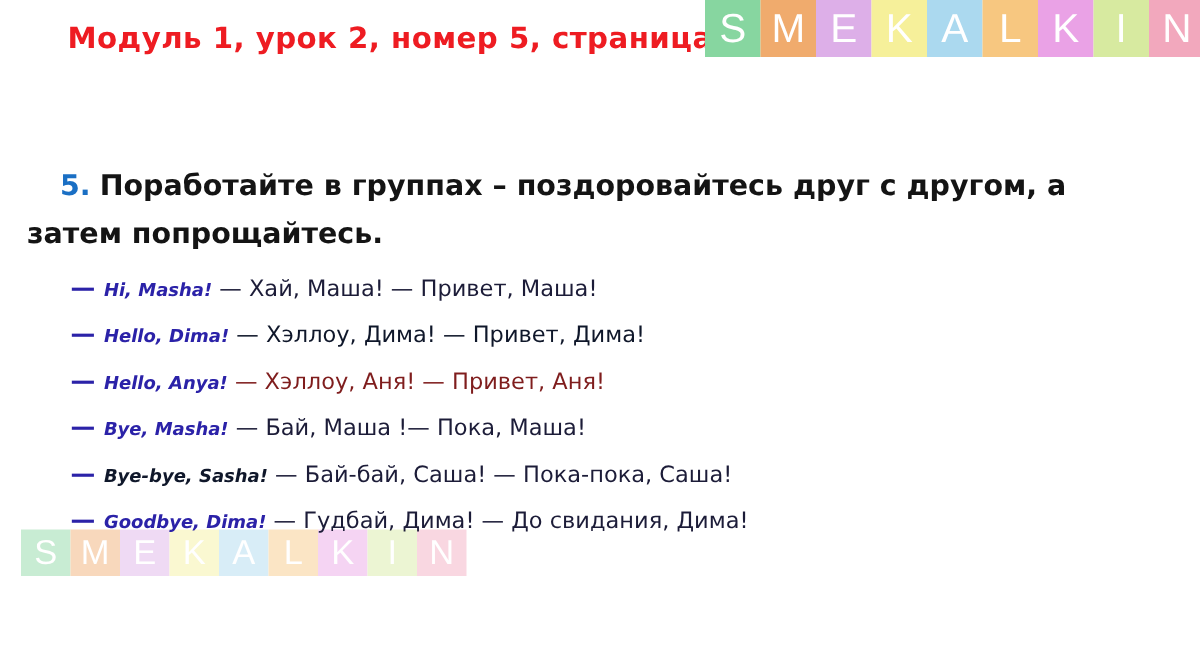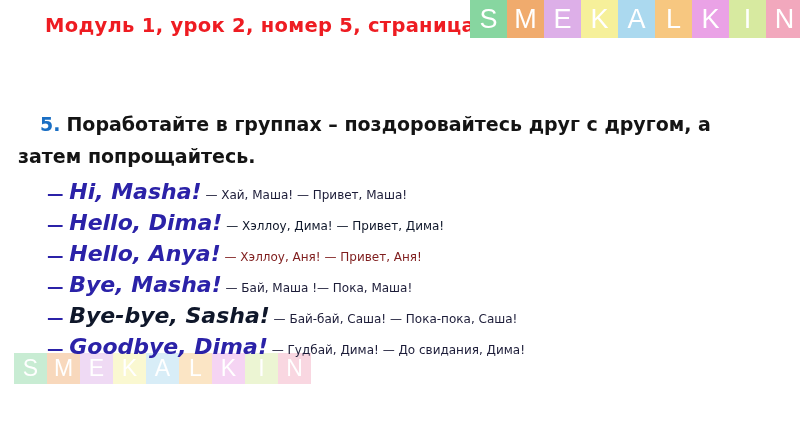--- a/index.html
+++ b/index.html
@@ -111,27 +111,27 @@
   .dash-lead {
     color: #2b22a8;
     font-family: "DejaVu Sans", sans-serif;
     font-weight: 600;
   }
   .english {
     color: #2b22a8;
     font-family: "DejaVu Sans", sans-serif;
     font-weight: 600;
     font-style: italic;
-    font-size: 22px;
+    font-size: 12px;
   }
   .russian {
     color: #1c1c38;
     font-family: "DejaVu Sans", sans-serif;
     font-weight: 400;
-    font-size: 12px;
+    font-size: 15px;
   }
 </style>
 </head>
 <body>
 
 <div id="page">
 
   <div id="watermark-top" class="watermark">
       <span class="wm-tile" style="background: rgb(135, 214, 160);">S</span>
       <span class="wm-tile" style="background: rgb(240, 171, 109);">M</span>

